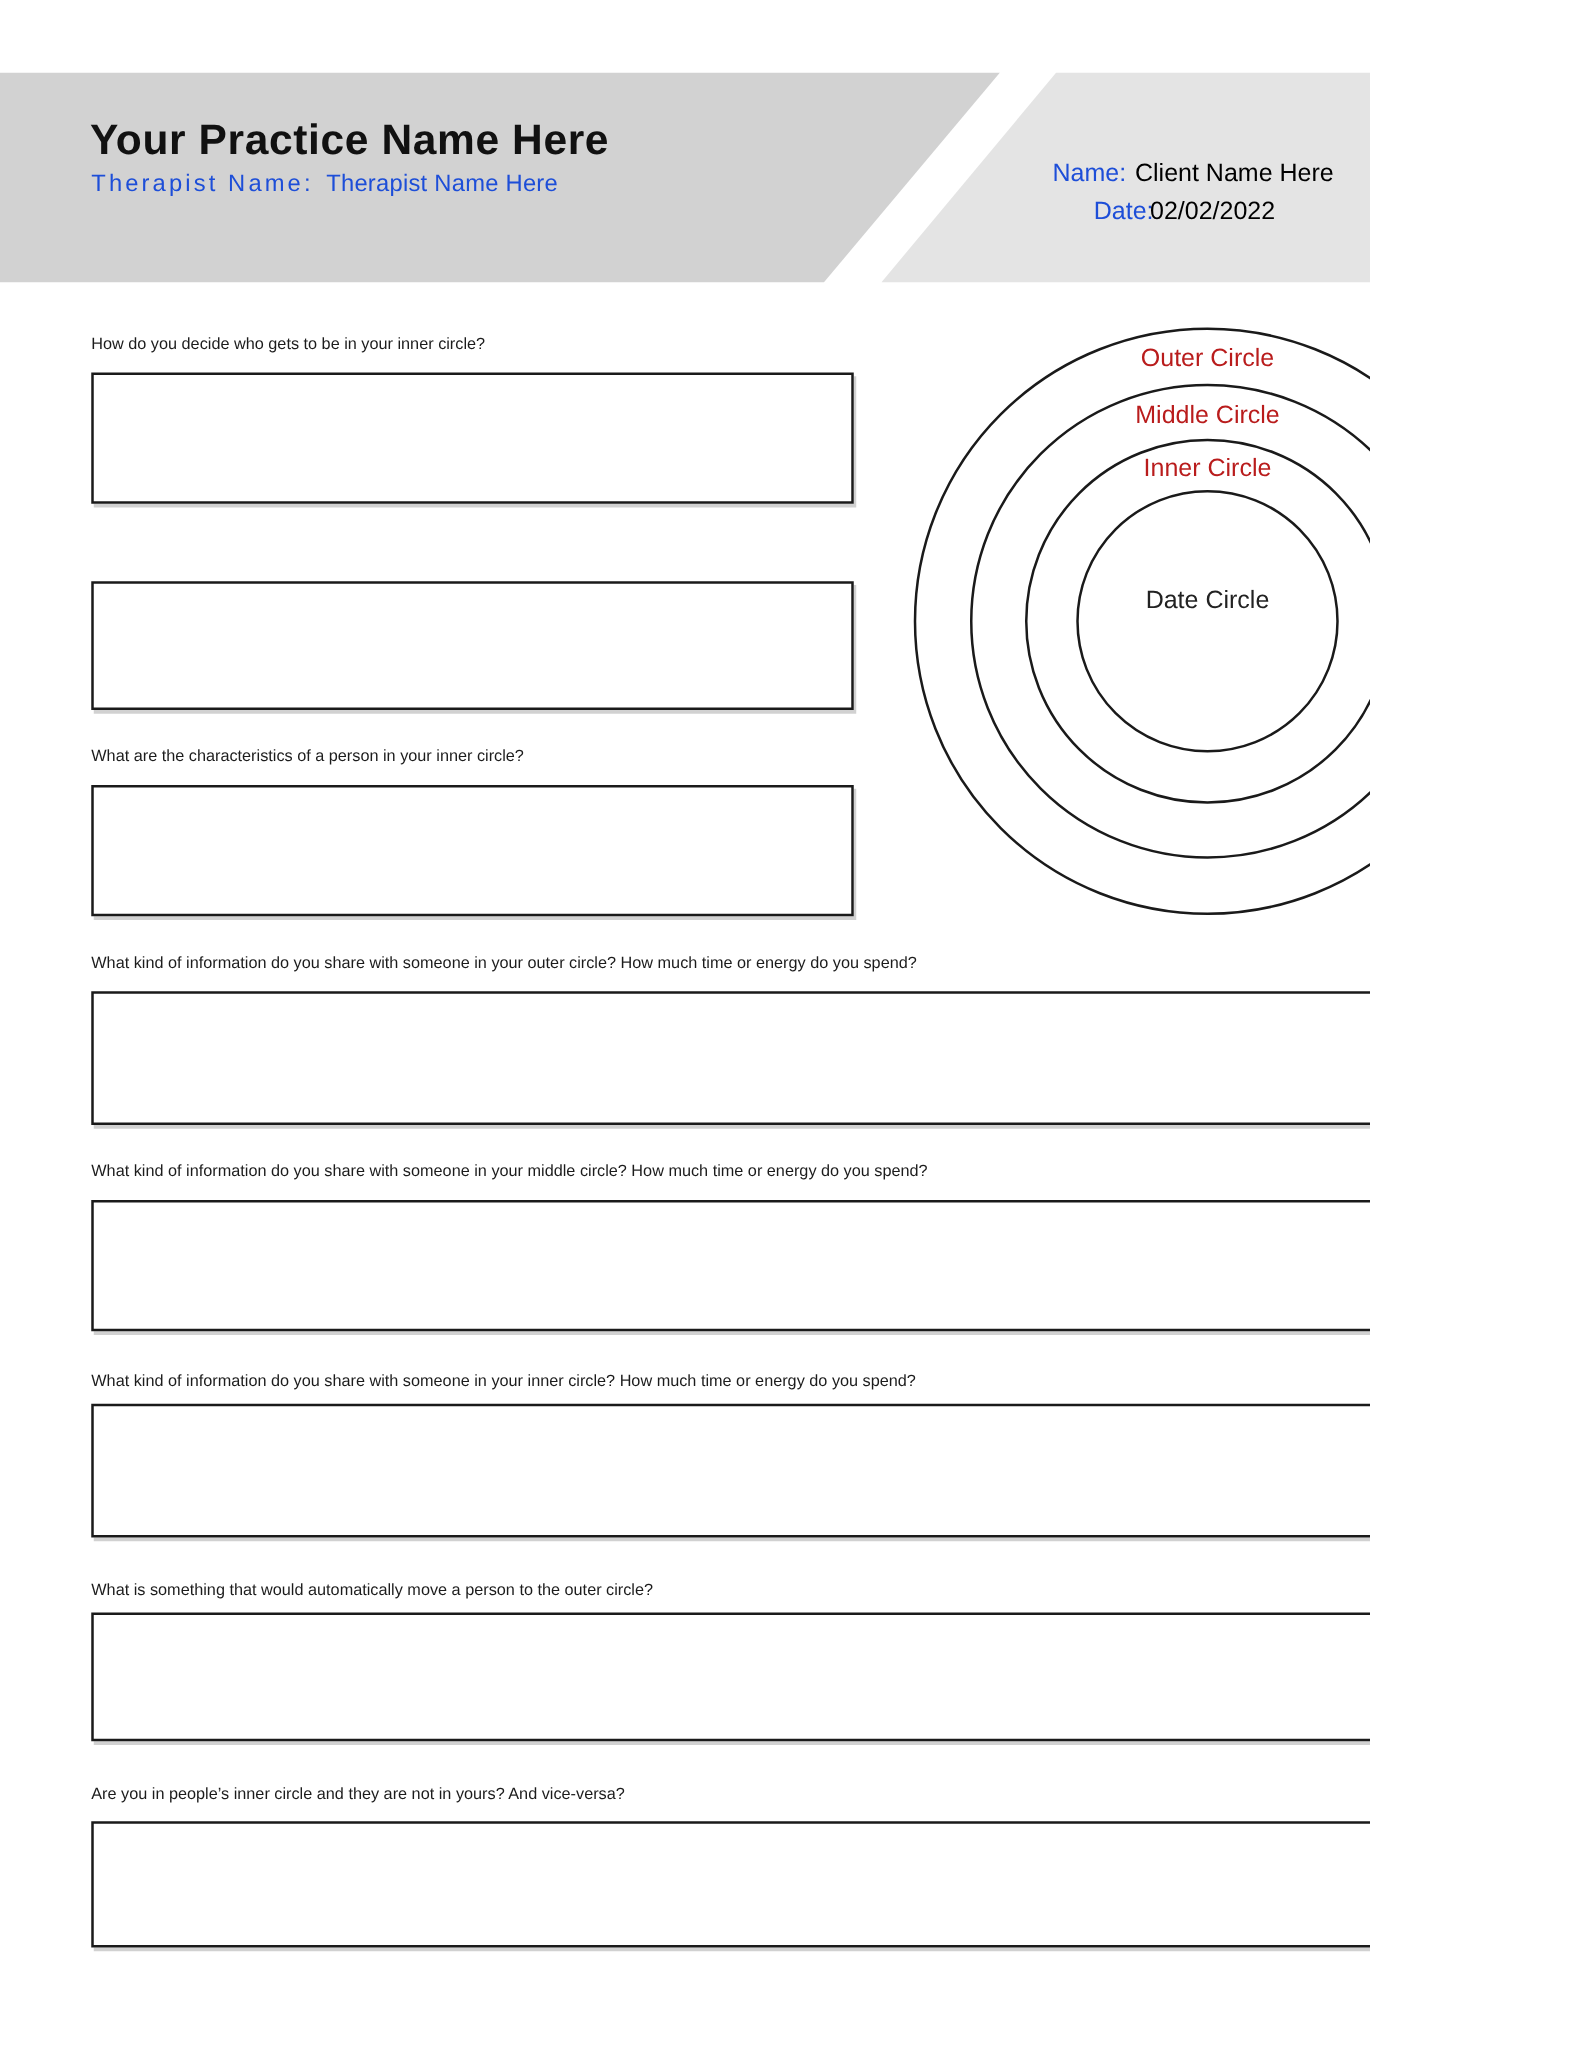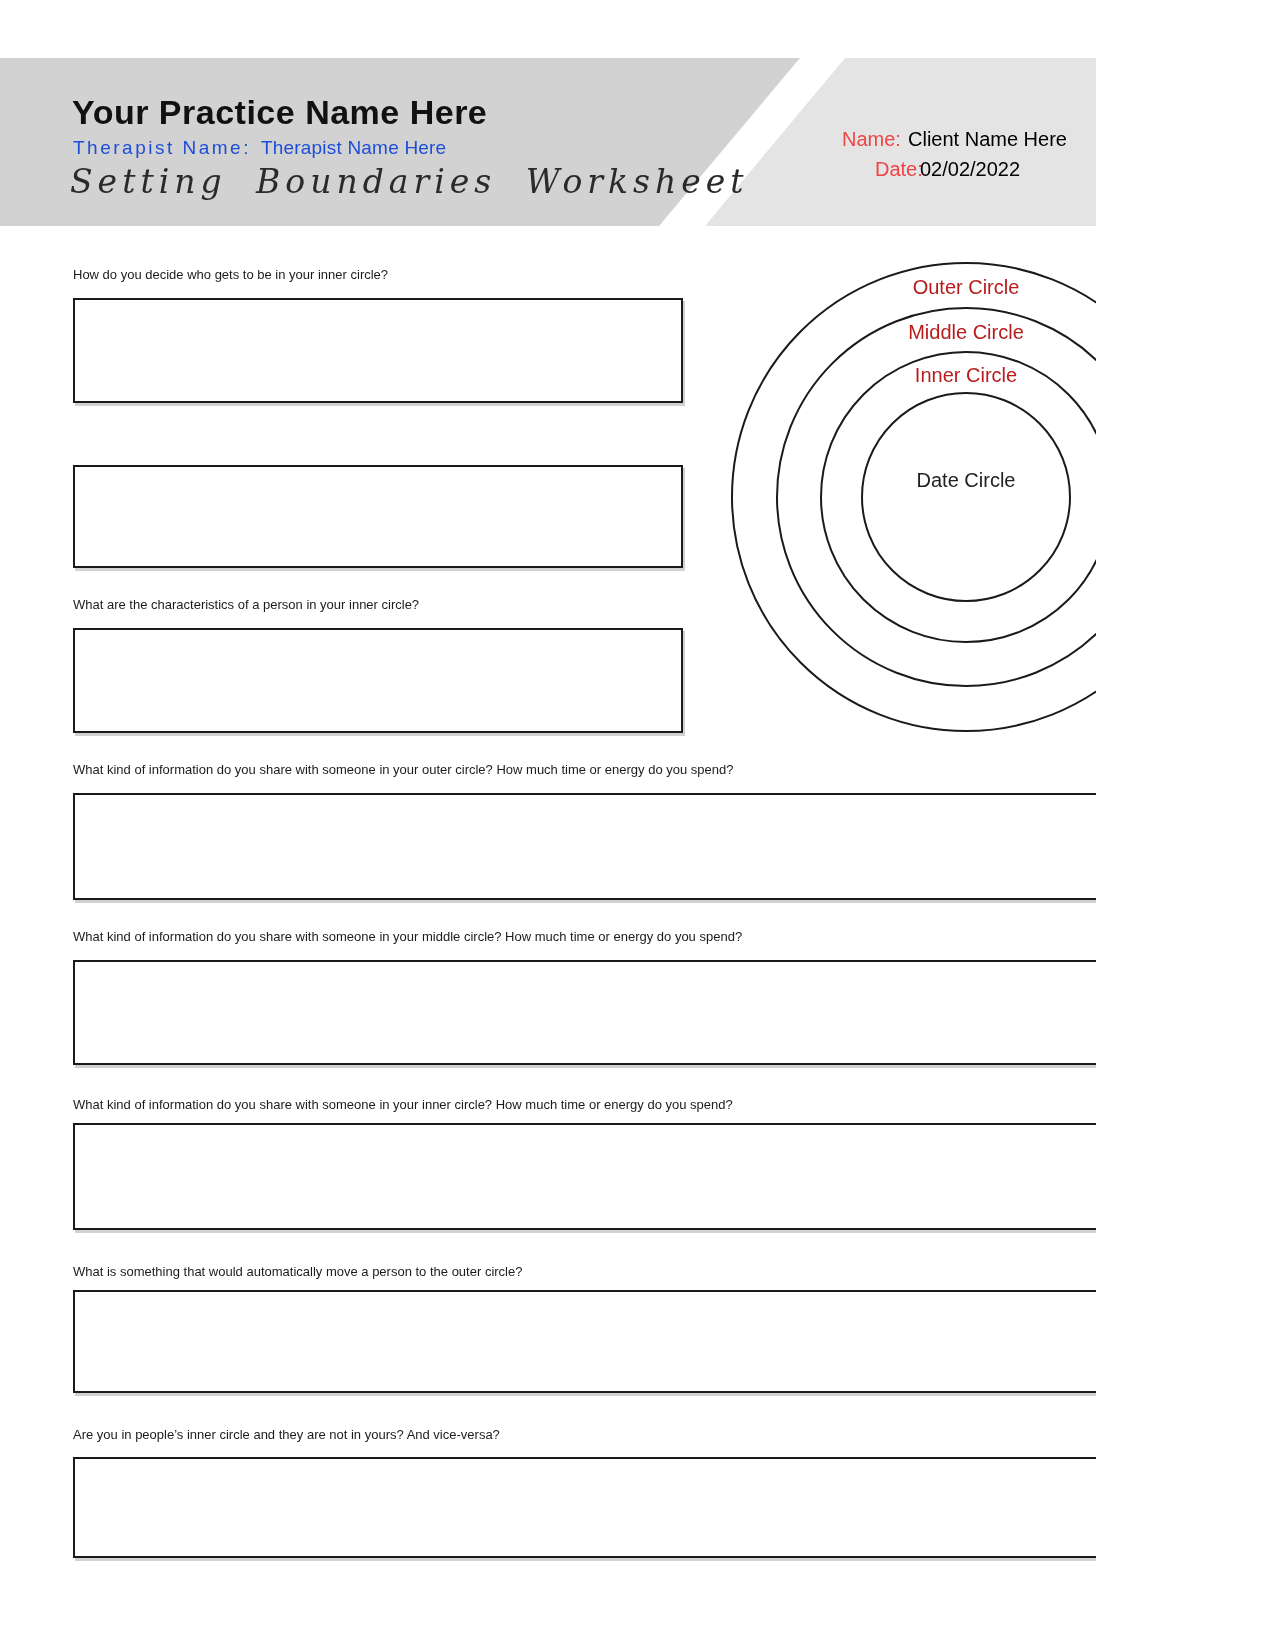--- a/index.html
+++ b/index.html
@@ -24,21 +24,21 @@
   .therapist-row{position:absolute;left:73px;top:137px;font-size:19px;line-height:22px;white-space:nowrap;}
   .therapist-label{color:#1d4ed8;letter-spacing:2.5px;}
   .therapist-value{color:#1d4ed8;margin-left:10px;letter-spacing:0.2px;}
   .worksheet-title{
     position:absolute;left:70px;top:160px;
     font-family:"DejaVu Serif", serif;font-style:italic;
     font-size:33px;line-height:44px;color:#2a2a2a;
     letter-spacing:5px;word-spacing:14px;white-space:nowrap;
   }
   .hdr-field{position:absolute;font-size:20px;line-height:23px;white-space:nowrap;}
-  .hdr-label{color:#ef4444;}
+  .hdr-label{color:#1d4ed8;}
   .hdr-value{color:#000;}
   .name-label{left:842px;top:128px;}
   .name-value{left:908px;top:128px;}
   .date-label{left:875px;top:158px;}
   .date-value{left:920px;top:158px;}
   
   .q-label{
     position:absolute;left:73px;font-size:13px;line-height:24px;color:#1c1c1c;
     white-space:nowrap;
   }
@@ -77,21 +77,20 @@
 
 <div class="page">
 
   <div class="band band-left"></div>
   <div class="band band-right"></div>
 
   <div class="practice-name">Your Practice Name Here</div>
   <div class="therapist-row">
     <span class="therapist-label">Therapist Name:</span><span class="therapist-value">Therapist Name Here</span>
   </div>
-  <div class="worksheet-title">Setting Boundaries Worksheet</div>
 
   <div class="hdr-field hdr-label name-label">Name:</div>
   <div class="hdr-field hdr-value name-value">Client Name Here</div>
   <div class="hdr-field hdr-label date-label">Date:</div>
   <div class="hdr-field hdr-value date-value">02/02/2022</div>
 
   <div class="circle c-outer"></div>
   <div class="circle c-middle"></div>
   <div class="circle c-inner"></div>
   <div class="circle c-your"></div>

